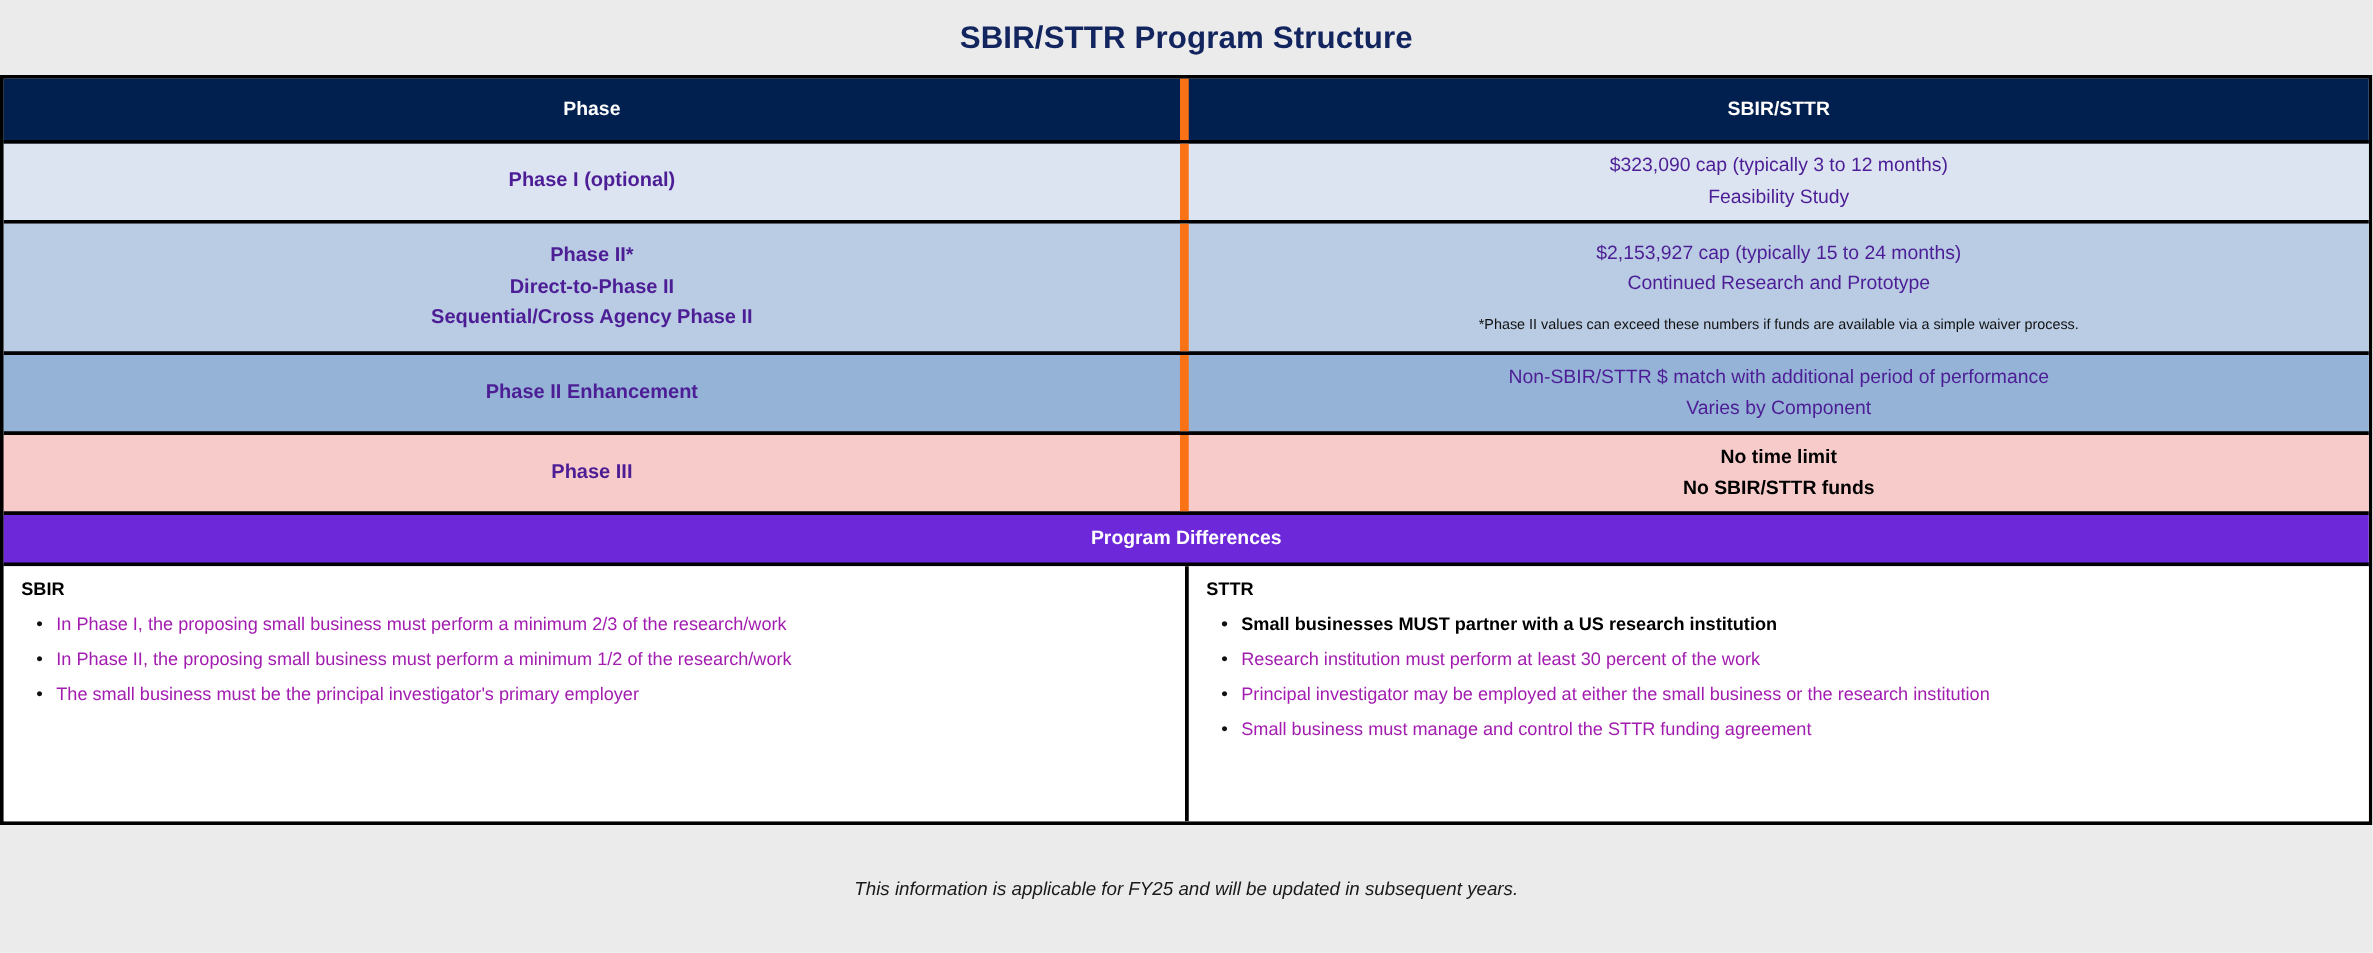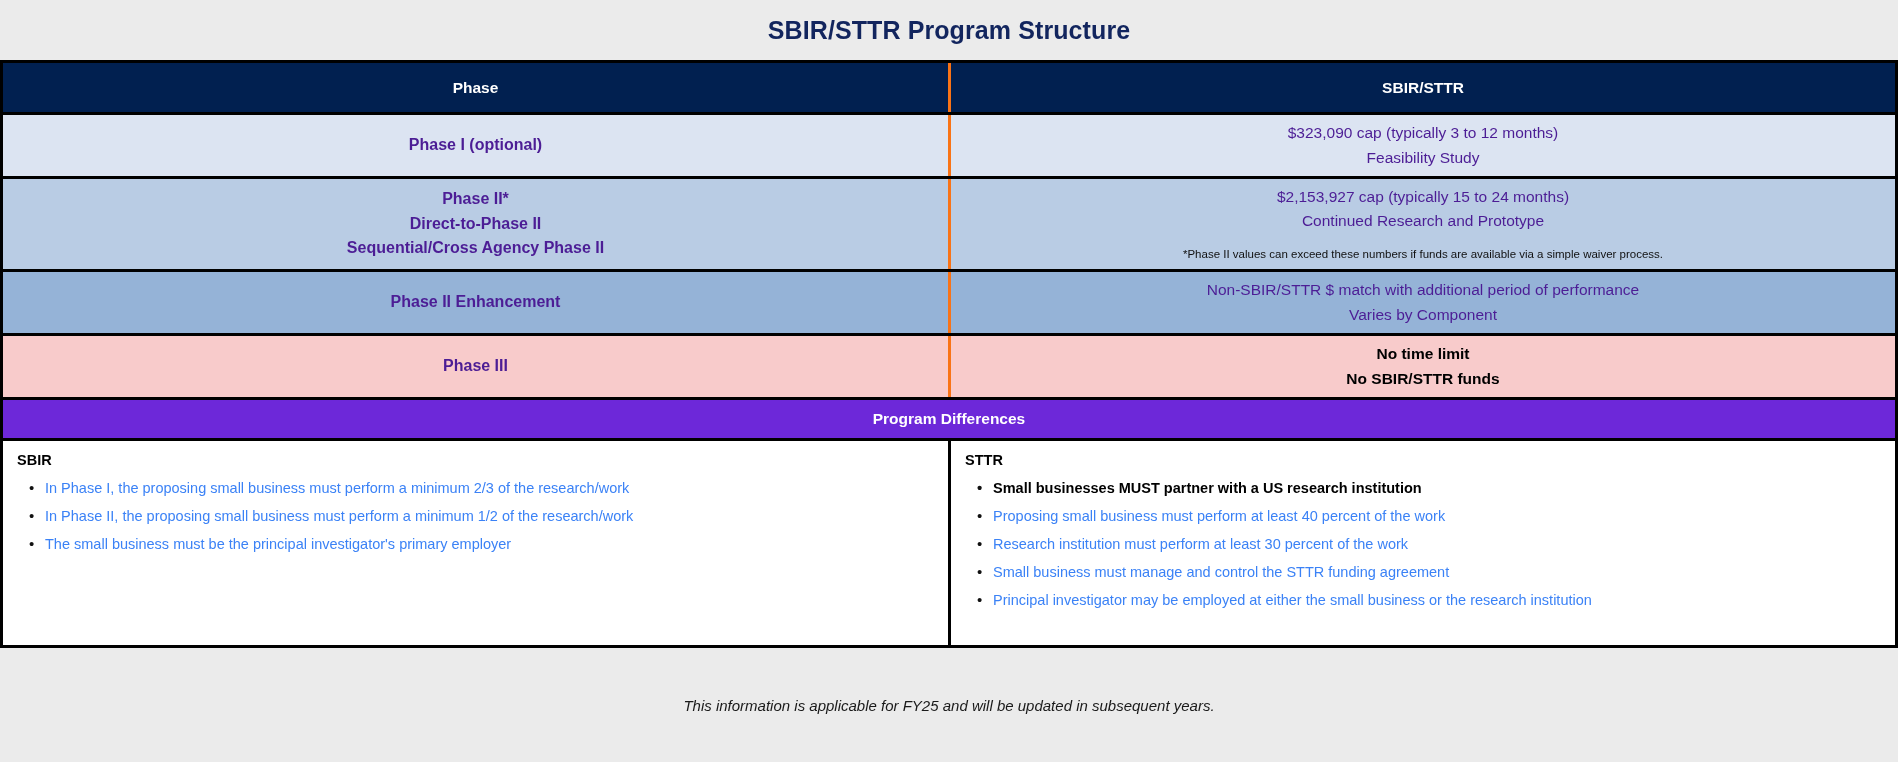--- a/index.html
+++ b/index.html
@@ -48,21 +48,21 @@
   .row {
     display: flex;
     width: 100%;
     border-bottom: 3px solid #000;
   }
   .row:last-child { border-bottom: none; }
 
   .cell-left {
     width: 948px;
     flex: 0 0 948px;
-    border-right: 3px solid #f97316;
+    border-right: 7px solid #f97316;
     display: flex;
     flex-direction: column;
     align-items: center;
     justify-content: center;
     text-align: center;
     padding: 6px 10px;
   }
   .cell-right {
     flex: 1 1 auto;
     display: flex;
@@ -83,21 +83,21 @@
     font-size: 15.5px;
   }
 
   
   .row.phase1 { background: #dce4f2; }
   .row.phase2 { background: #b9cce4; }
   .row.phase2e { background: #95b3d7; }
   .row.phase3 { background: #f8cbcb; }
 
   .row.phase1 .cell-left, .row.phase1 .cell-right { height: 61px; }
-  .row.phase2 .cell-left, .row.phase2 .cell-right { height: 90px; }
+  .row.phase2 .cell-left, .row.phase2 .cell-right { height: 102px; }
   .row.phase2e .cell-left, .row.phase2e .cell-right { height: 61px; }
   .row.phase3 .cell-left, .row.phase3 .cell-right { height: 61px; }
 
   .ph-line {
     font-size: 16px;
     font-weight: bold;
     color: #4c1d95;
     line-height: 24.5px;
     white-space: nowrap;
   }
@@ -158,21 +158,21 @@
   }
   ul.bullets {
     list-style: none;
     margin: 0;
     padding: 0;
   }
   ul.bullets li {
     position: relative;
     padding-left: 32px;
     font-size: 14.5px;
-    color: #3b82f6;
+    color: #a21caf;
     line-height: 28px;
     white-space: nowrap;
   }
   ul.bullets li::before {
     content: "\2022";
     position: absolute;
     left: 16px;
     top: 0;
     font-size: 15px;
     color: #111;
@@ -262,24 +262,23 @@
         <ul class="bullets">
           <li>In Phase I, the proposing small business must perform a minimum 2/3 of the research/work</li>
           <li>In Phase II, the proposing small business must perform a minimum 1/2 of the research/work</li>
           <li>The small business must be the principal investigator's primary employer</li>
         </ul>
       </div>
       <div class="list-col right">
         <div class="list-head">STTR</div>
         <ul class="bullets">
           <li class="bold">Small businesses MUST partner with a US research institution</li>
-          <li>Proposing small business must perform at least 40 percent of the work</li>
           <li>Research institution must perform at least 30 percent of the work</li>
+          <li>Principal investigator may be employed at either the small business or the research institution</li>
           <li>Small business must manage and control the STTR funding agreement</li>
-          <li>Principal investigator may be employed at either the small business or the research institution</li>
         </ul>
       </div>
     </div>
 
   </div>
 
   <div class="footer">
     <div class="footnote">This information is applicable for FY25 and will be updated in subsequent years.</div>
   </div>
 

